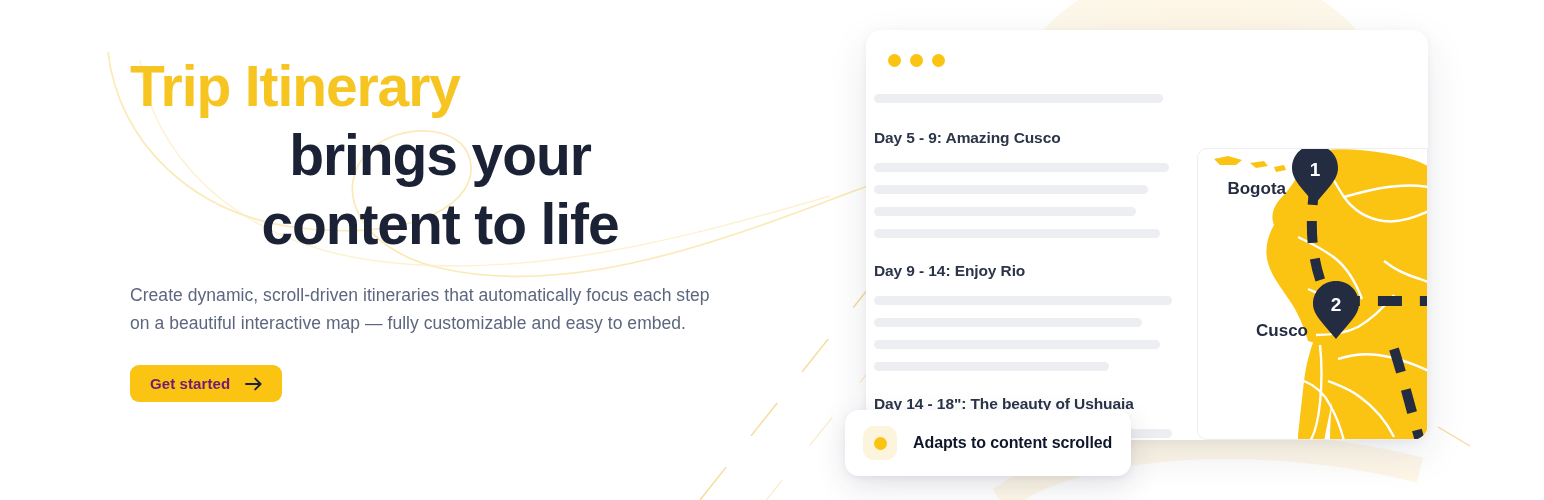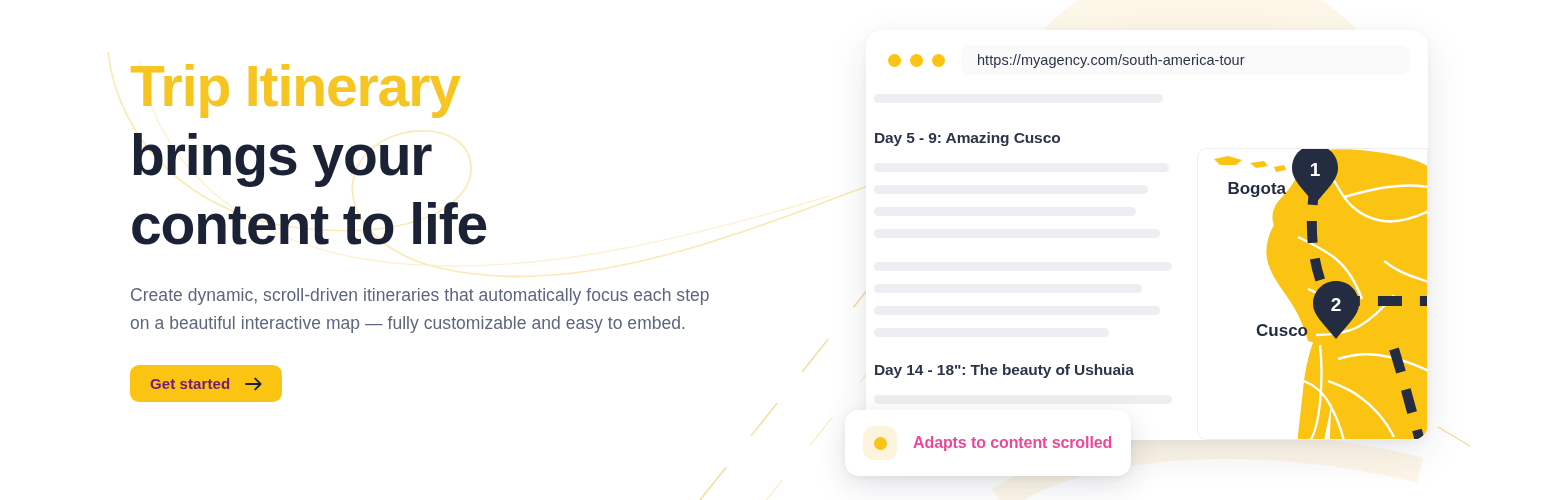--- a/index.html
+++ b/index.html
@@ -58,21 +58,21 @@
 
   .headline {
     font-size: 57px;
     line-height: 69px;
     font-weight: 700;
     letter-spacing: -1.1px;
     color: #1b2236;
   }
 
   .headline .hl-accent { color: #f7c521; display: block; }
-  .headline .hl-line { display: block; }
+  .headline .hl-line { display: block; text-align: center; }
 
   .subcopy {
     margin-top: 22px;
     width: 600px;
     font-size: 17.5px;
     line-height: 28px;
     color: #5c667e;
     letter-spacing: .05px;
   }
 
@@ -211,21 +211,21 @@
     display: flex;
     align-items: center;
     justify-content: center;
     flex: 0 0 auto;
   }
   .chip-dot { width: 13px; height: 13px; border-radius: 50%; background: #fbc312; }
 
   .chip-label {
     font-size: 16px;
     font-weight: 700;
-    color: #ec4899;
+    color: #0f172a;
     letter-spacing: -.1px;
   }
 </style>
 </head>
 <body>
 
 <div class="stage">
 
   <div class="bg-decor">
     <div class="bg-blob blob-a"></div>
@@ -265,41 +265,39 @@
   </div>
 
   <div class="browser">
 
     <div class="browser-bar">
       <div class="dots">
         <span class="dot"></span>
         <span class="dot"></span>
         <span class="dot"></span>
       </div>
-      <div class="urlbar">
-        <span>https://myagency.com/south-america-tour</span>
-      </div>
     </div>
 
     <div class="browser-body">
 
       <div class="itin">
         <div class="itin-inner">
 
           <div class="skel clip-top"></div>
 
           <div class="day-block">
             <div class="day-title">Day 5 - 9: Amazing Cusco</div>
             <div class="skel" style="width:99%"></div>
             <div class="skel" style="width:92%"></div>
             <div class="skel" style="width:88%"></div>
             <div class="skel" style="width:96%;margin-bottom:24px"></div>
           </div>
 
           <div class="day-block">
+            <div class="day-title">Day 9 - 14: Enjoy Rio</div>
             <div class="skel" style="width:100%"></div>
             <div class="skel" style="width:90%"></div>
             <div class="skel" style="width:96%"></div>
             <div class="skel" style="width:79%;margin-bottom:24px"></div>
           </div>
 
           <div class="day-block">
             <div class="day-title">Day 14 - 18": The beauty of Ushuaia</div>
             <div class="skel" style="width:100%"></div>
 

